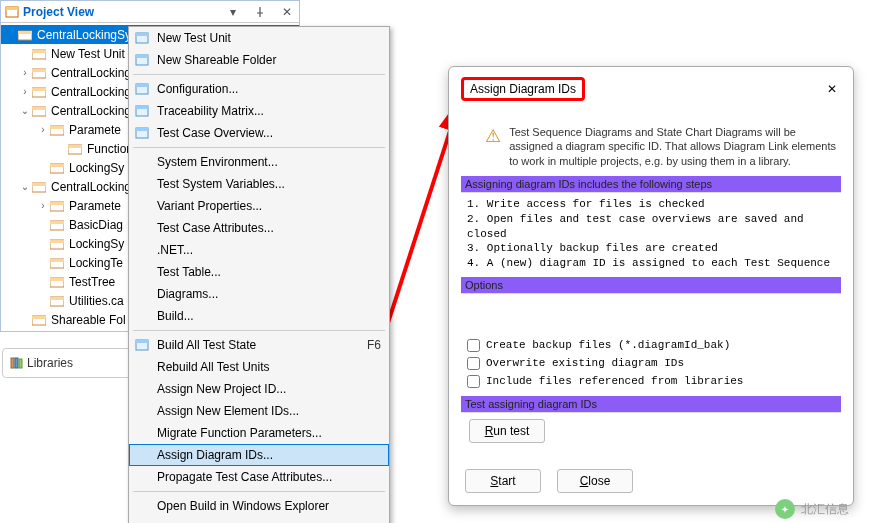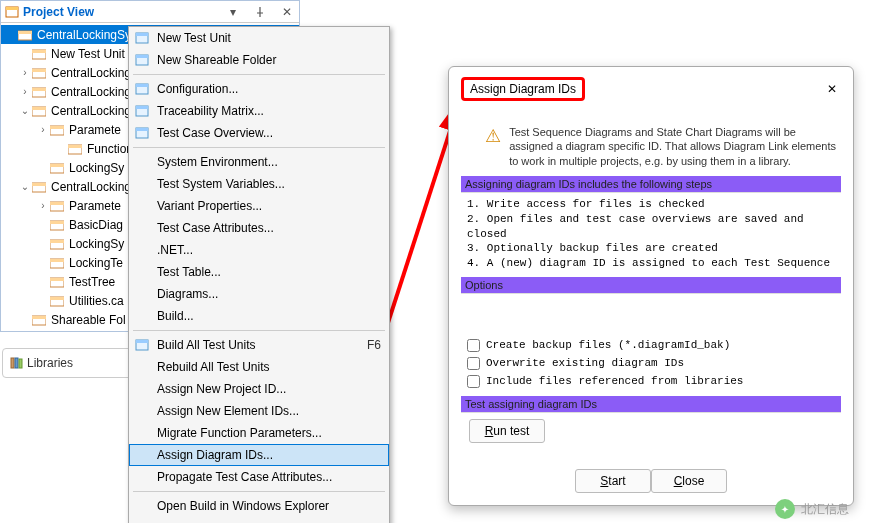--- a/index.html
+++ b/index.html
@@ -34,21 +34,21 @@
 .dlg-info { display: flex; gap: 8px; padding: 4px 0 6px 24px; }
 .dlg-info .warn { font-size: 18px; color: #d48806; }
 .dlg-info .txt { font-size: 11px; color: #333; line-height: 1.3; }
 .dlg-section-h { background: #8b5cf6; padding: 2px 4px; font-size: 11px; color: #222; margin-top: 2px; border-bottom: 1px solid #ddd; }
 .dlg-steps { font-family: "Consolas","Courier New",monospace; font-size: 11px; color: #000; padding: 4px 6px; line-height: 1.35; white-space: pre-wrap; }
 .dlg-opts { padding: 4px 6px; margin-top: 38px; }
 .dlg-opts label { display: flex; align-items: center; gap: 6px; font-family: "Consolas","Courier New",monospace; font-size: 11px; height: 18px; }
 .dlg-opts input { width: 13px; height: 13px; }
 .dlg-btn { border: 1px solid #bbb; background: #fafafa; border-radius: 3px; height: 24px; min-width: 76px; padding: 0 12px; font-size: 12px; cursor: pointer; }
 .dlg-test { padding: 6px 8px 4px 8px; }
-.dlg-foot { display: flex; justify-content: center; gap: 0; padding: 14px 4px 2px 4px; border-top: none; margin-top: 8px; }
+.dlg-foot { display: flex; justify-content: flex-start; gap: 16px; padding: 14px 4px 2px 4px; border-top: none; margin-top: 8px; }
 .footer-wm { position: absolute; bottom: 4px; right: 20px; display: flex; align-items: center; gap: 6px; color: #999; font-size: 12px; }
 .footer-wm .circ { width: 20px; height: 20px; border-radius: 50%; background: #7dd07d; display: flex; align-items: center; justify-content: center; color: #fff; font-size: 10px; }
 .underline-key { text-decoration: underline; }
 svg { display: block; }
 </style>
 </head>
 <body>
 
 <div class="tree-panel">
   <div class="panel-header">
@@ -319,21 +319,21 @@
       <span>Build...</span>
     </div>
     <div class="menu-sep"></div>
     <div class="menu-item">
       <span class="mi-icon">
         <svg width="14" height="14">
           <rect x="1" y="2" width="12" height="10" fill="#e6f3ff" stroke="#5599cc"></rect>
           <rect x="1" y="2" width="12" height="3" fill="#99ccff"></rect>
         </svg>
       </span>
-      <span>Build All Test Units</span>
+      <span>Build All Test State</span>
       <span class="shortcut">F6</span>
     </div>
     <div class="menu-item">
       <span>Rebuild All Test Units</span>
     </div>
     <div class="menu-item">
       <span>Assign New Project ID...</span>
     </div>
     <div class="menu-item">
       <span>Assign New Element IDs...</span>

